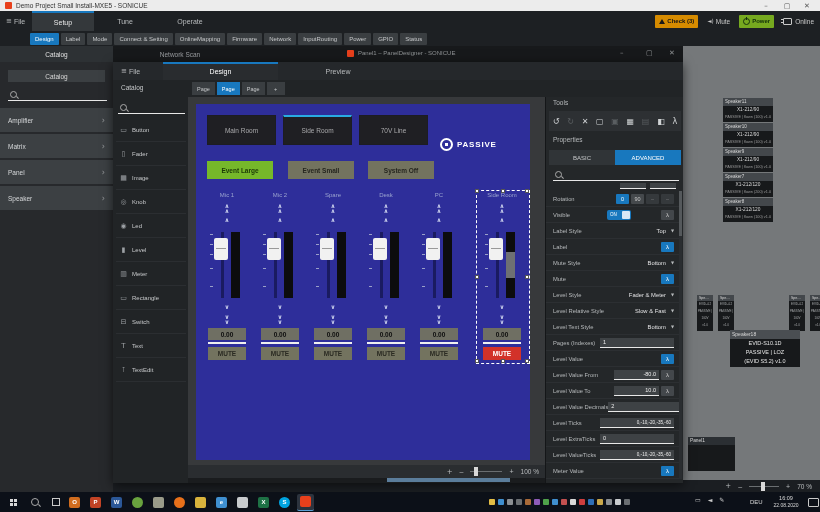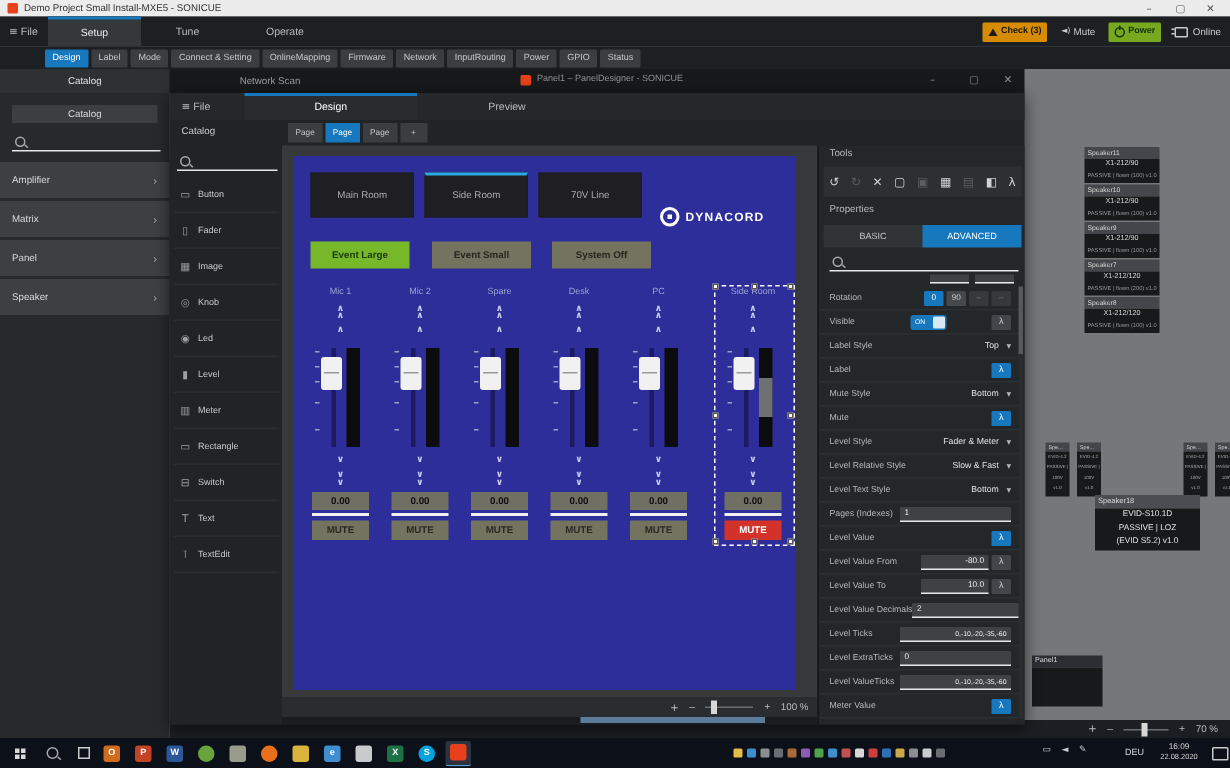--- a/index.html
+++ b/index.html
@@ -396,21 +396,21 @@
           </div>
         </div>
     </div>
 
     <div class="abs" id="canvas">
       <div id="page">
         <div class="abs flex" style="left:244px;top:34px;gap:4px">
           <span style="width:9px;height:9px;border:2px solid #fff;border-radius:50%;display:flex;align-items:center;justify-content:center">
             <span style="width:3px;height:3px;background:#fff"></span>
           </span>
-          <span style="font-size:8px;font-weight:bold;color:#fff;letter-spacing:.8px">DYNACORD</span>
+          <span style="font-size:8px;font-weight:bold;color:#fff;letter-spacing:.8px">PASSIVE</span>
         </div>
       <div class="room" style="position:absolute;left:11px;top:11px;width:69px">Main Room</div>
           <div class="room sel" style="position:absolute;left:87px;top:11px;width:69px">Side Room</div>
           <div class="room" style="position:absolute;left:163px;top:11px;width:69px">70V Line</div>
           <div class="scene" style="position:absolute;left:11px;top:57px;width:66px;background:#76b82a;color:#1c3a06">Event Large</div>
           <div class="scene" style="position:absolute;left:92px;top:57px;width:66px;background:#73735f;color:#26261f">Event Small</div>
           <div class="scene" style="position:absolute;left:172px;top:57px;width:66px;background:#73735f;color:#26261f">System Off</div>
           <div class="strip" style="position:absolute;left:8px;top:88px;width:46px;height:168px">
             <div class="ch-label" style="position:absolute;top:0">Mic 1</div>
             <div class="chev g" style="position:absolute;top:11px">∧<br>∧</div>

